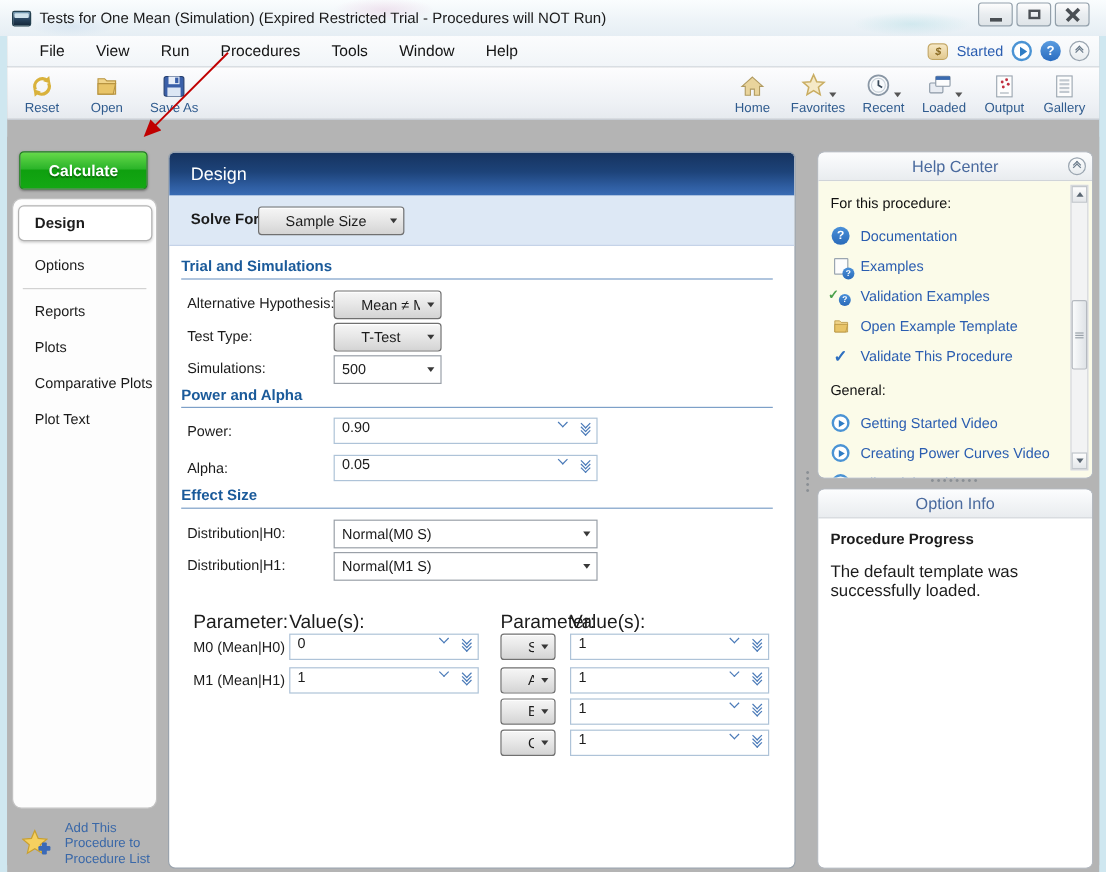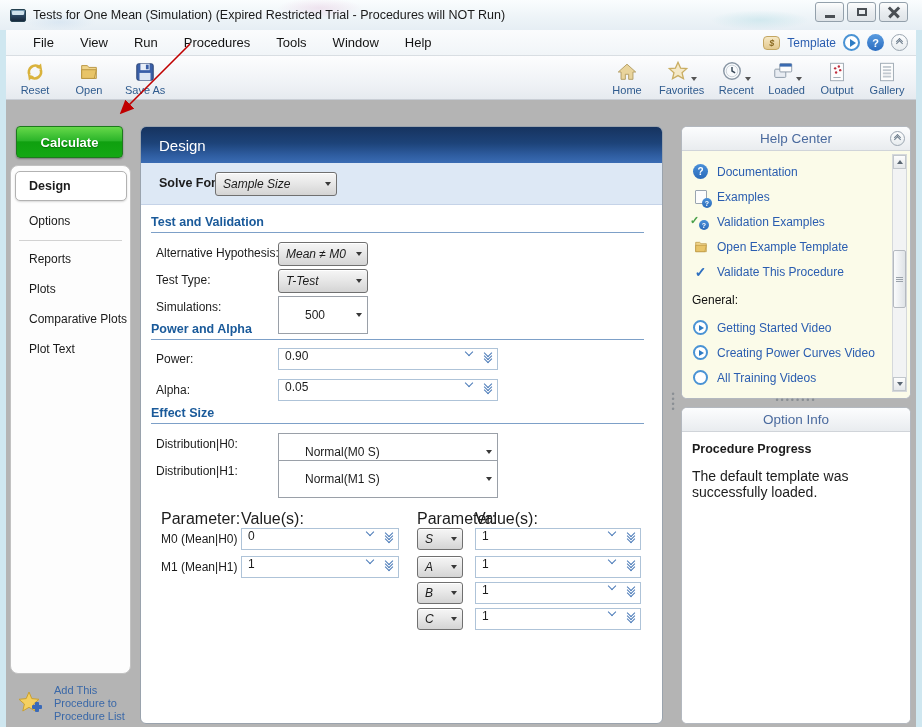--- a/index.html
+++ b/index.html
@@ -93,26 +93,26 @@
     border-bottom:1px solid #7da0c8; padding-bottom:3px; }
   .sub-title { position:absolute; left:15px; width:488px; color:#3f85c4; font-size:12px; display:flex; align-items:center; gap:6px; }
   .sub-title::after { content:""; flex:1; border-bottom:1px dotted #9ab4cc; margin-top:3px; }
   .frm-label { position:absolute; font-size:12px; color:#1c1c1c; line-height:22px; white-space:nowrap; }
   .col-header { position:absolute; font-size:16px; color:#1c1c1c; white-space:nowrap; }
 
   
   .dd3d { position:absolute; height:24px; border:1px solid #707070; border-radius:3px;
     background:linear-gradient(180deg,#f6f6f6,#e8e8e8 45%,#d4d4d4); display:flex; align-items:center;
     box-shadow:inset 0 1px 0 #fff; }
-  .dd3d .val { flex:1; padding-left:7px; font-size:12px; white-space:nowrap; overflow:hidden;font-style:italic; }
+  .dd3d .val { flex:1; padding-left:22px; font-size:12px; white-space:nowrap; overflow:hidden; }
   .dd3d .arrow-zone { width:17px; display:flex; justify-content:center; }
   .tri { width:0; height:0; border-left:3.5px solid transparent; border-right:3.5px solid transparent; border-top:4.5px solid #383838; }
 
   
-  .ddflat { position:absolute; height:38px; border:1px solid #9aa0a8; background:#fff; display:flex; align-items:center;padding-left:20px; }
+  .ddflat { position:absolute; height:24px; border:1px solid #9aa0a8; background:#fff; display:flex; align-items:center; }
   .ddflat .val { flex:1; padding-left:6px; font-size:12px; }
   .ddflat .arrow-zone { width:17px; display:flex; justify-content:center; }
 
   
   .combo { position:absolute; height:22px; border:1px solid #aec3d8; background:#fff; display:flex; align-items:flex-start; }
   .combo .val { flex:1; padding-left:6px; font-size:12px; }
   .chev { display:inline-block; width:6px; height:6px; border-right:1.6px solid #4a7ab8; border-bottom:1.6px solid #4a7ab8; transform:rotate(45deg); }
   .chev-zone { width:20px; display:flex; justify-content:center; align-items:center; }
   .chev3 { width:18px; display:flex; flex-direction:column; align-items:center; padding-top:1px; }
   .chev3 .chev + .chev { margin-top:-3px; }
@@ -182,21 +182,21 @@
     <div class="menubar">
       <span class="menu-item">File</span>
       <span class="menu-item">View</span>
       <span class="menu-item">Run</span>
       <span class="menu-item">Procedures</span>
       <span class="menu-item">Tools</span>
       <span class="menu-item">Window</span>
       <span class="menu-item">Help</span>
       <div class="menu-right">
         <span class="coin-icon">$</span>
-        <span class="purchase-label">Template</span>
+        <span class="purchase-label">Started</span>
         <span class="circle-btn play-circle">
             <span class="play-tri"></span>
           </span>
         <span class="circle-btn help-circle">?</span>
         <span class="circle-btn chevup-circle">
             <span class="chevup"></span>
             <span class="chevup"></span>
           </span>
       </div>
     </div>
@@ -346,21 +346,21 @@
           <div class="dd3d" style="left:74px; top:9px; width:122px;">
             <span class="val">Sample Size</span>
               <span class="arrow-zone">
                 <span class="tri"></span>
               </span>
           </div>
         </div>
 
         <div class="main-content">
 
-          <div class="sec-title" style="top:10px;">Test and Validation</div>
+          <div class="sec-title" style="top:10px;">Trial and Simulations</div>
           <span class="frm-label" style="left:15px; top:37px;">Alternative Hypothesis:</span>
           <div class="dd3d" style="left:137px; top:37px; width:90px;">
             <span class="val">Mean ≠ M0</span>
               <span class="arrow-zone">
                 <span class="tri"></span>
               </span>
           </div>
           <span class="frm-label" style="left:15px; top:64px;">Test Type:</span>
           <div class="dd3d" style="left:137px; top:64px; width:90px;">
             <span class="val">T-Test</span>
@@ -521,20 +521,21 @@
 
       <div class="right-panel" style="top:12px; height:273px;">
         <div class="panel-header">
           <span>Help Center</span>
           <span class="circle-btn chevup-circle">
               <span class="chevup"></span>
               <span class="chevup"></span>
             </span>
         </div>
         <div class="hc-body">
+          <div class="hc-heading">For this procedure:</div>
           <div class="hc-item">
             <span class="hc-icon">
                 <span class="circle-q">?</span>
               </span>
             <span>Documentation</span>
           </div>
           <div class="hc-item">
             <span class="hc-icon">
                 <span class="mini-doc"></span>
                 <span class="mini-q">?</span>

